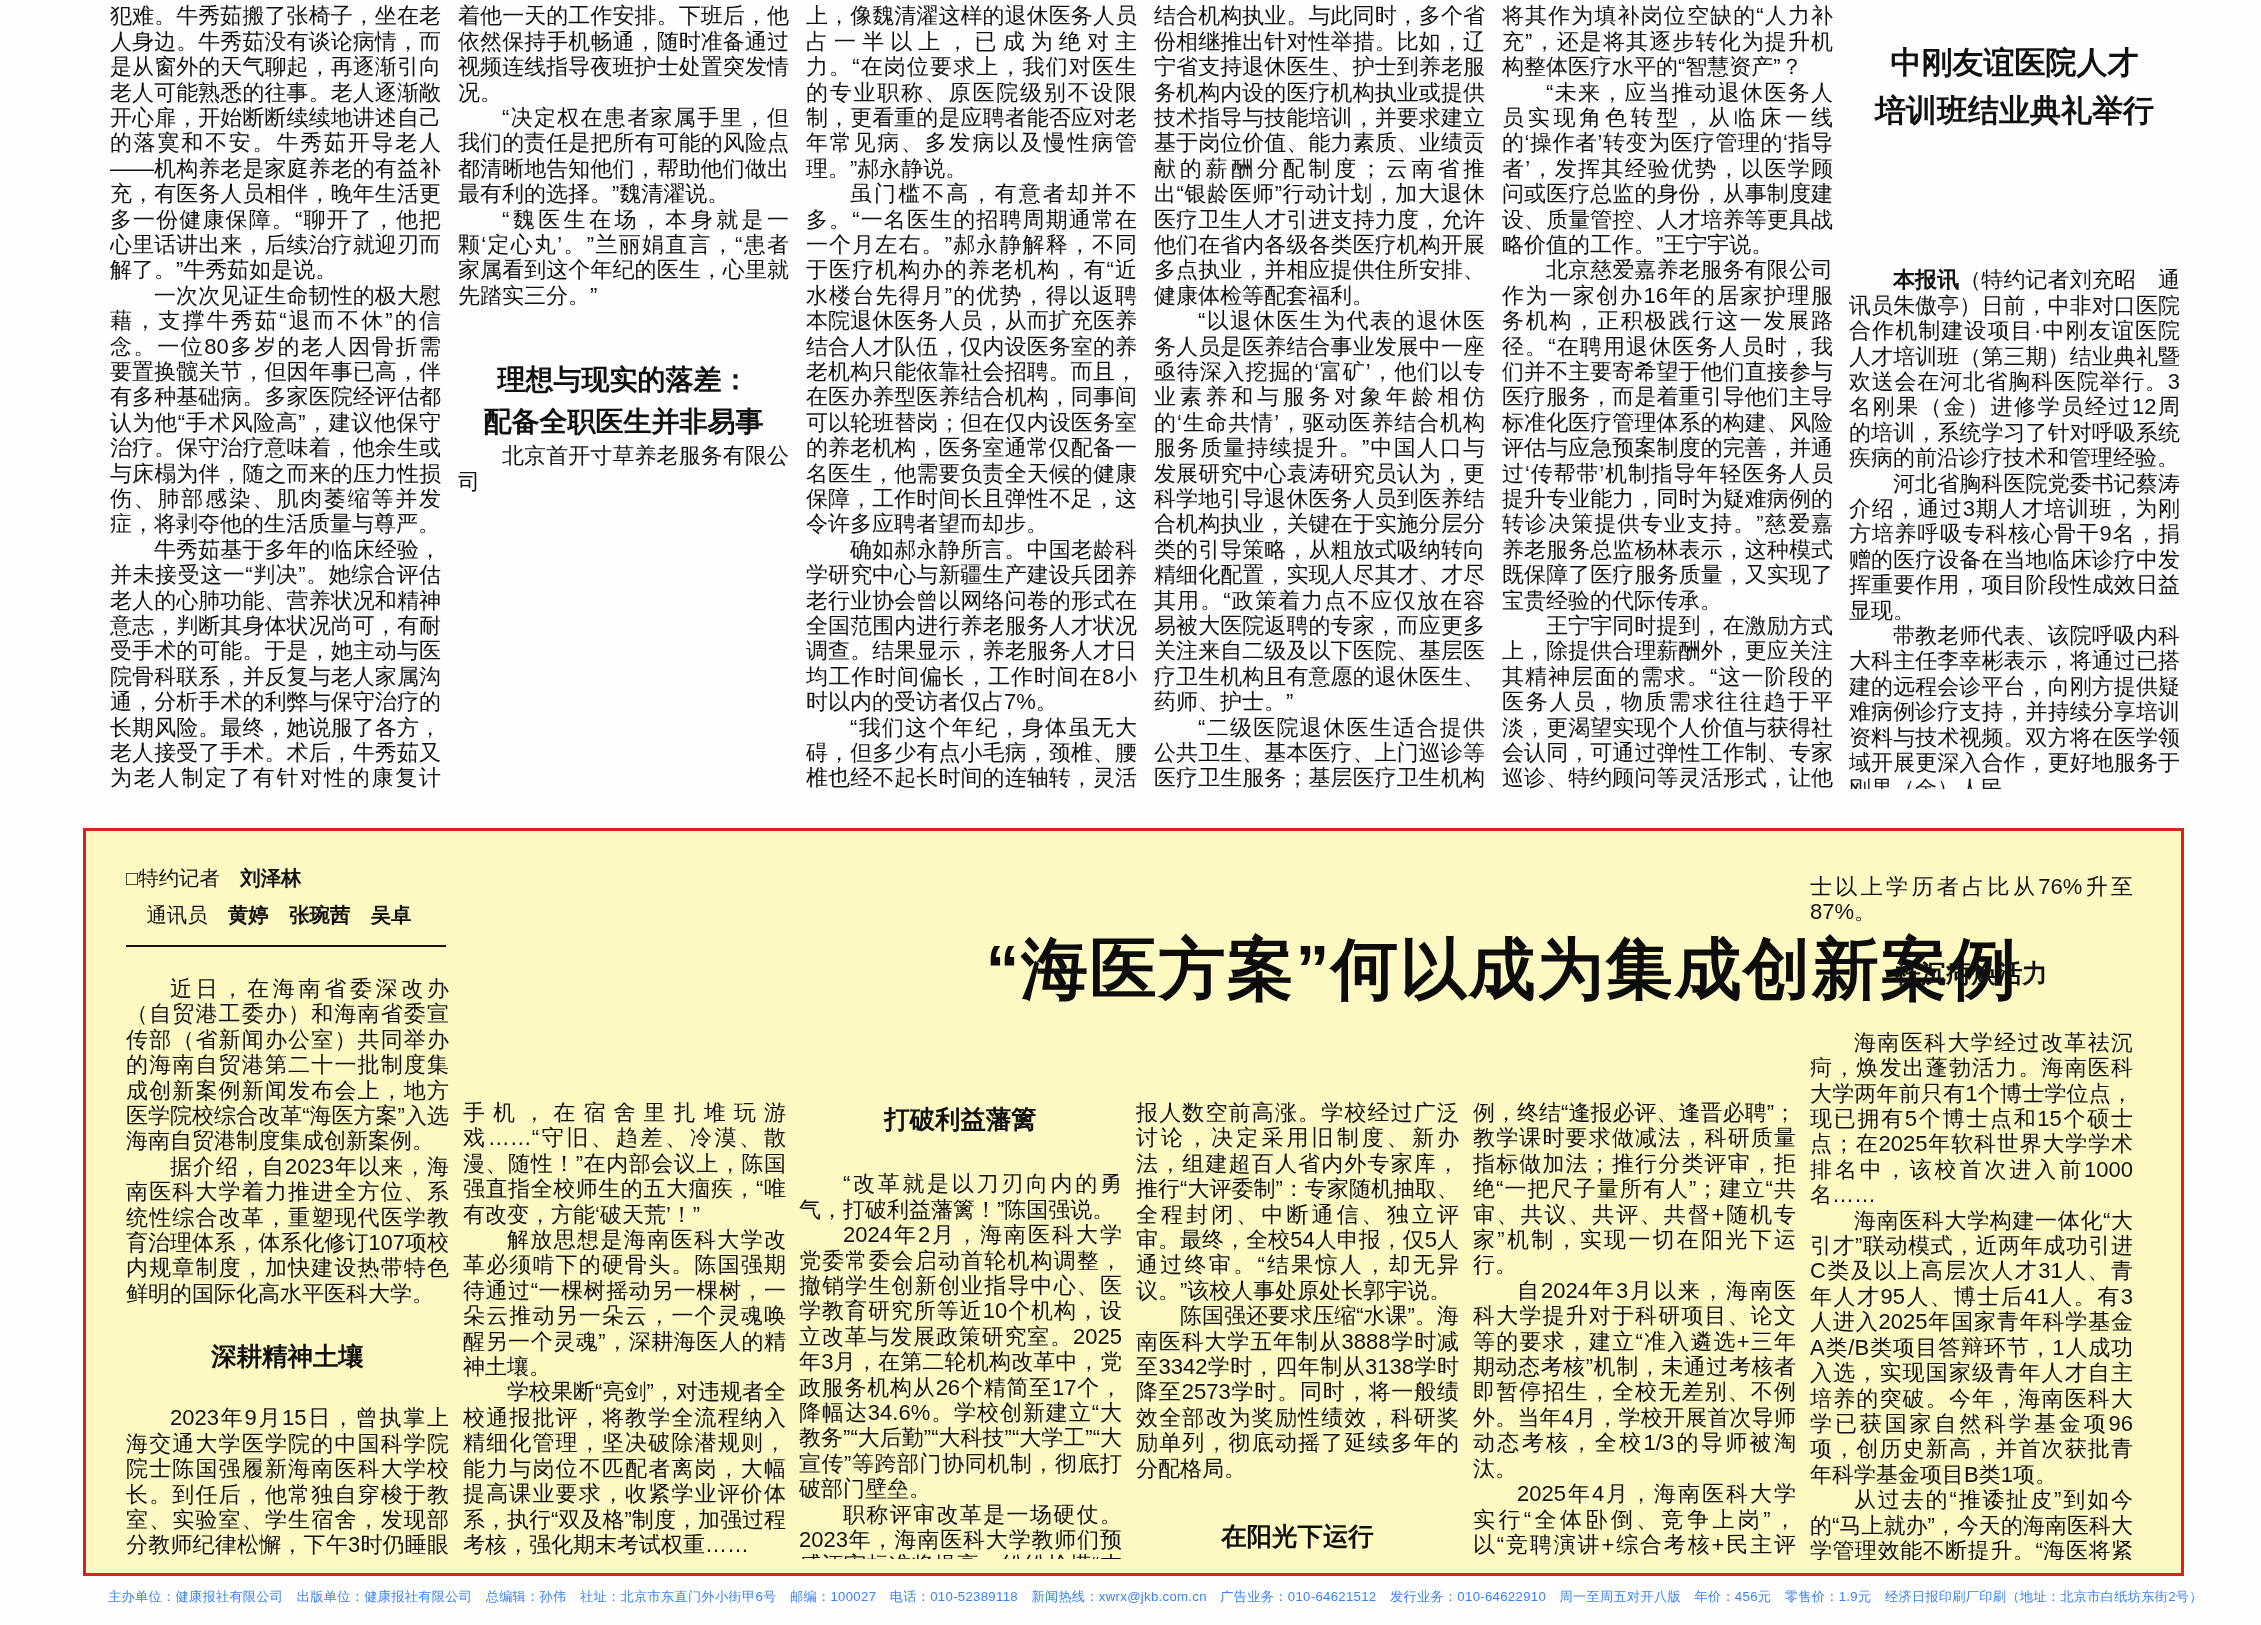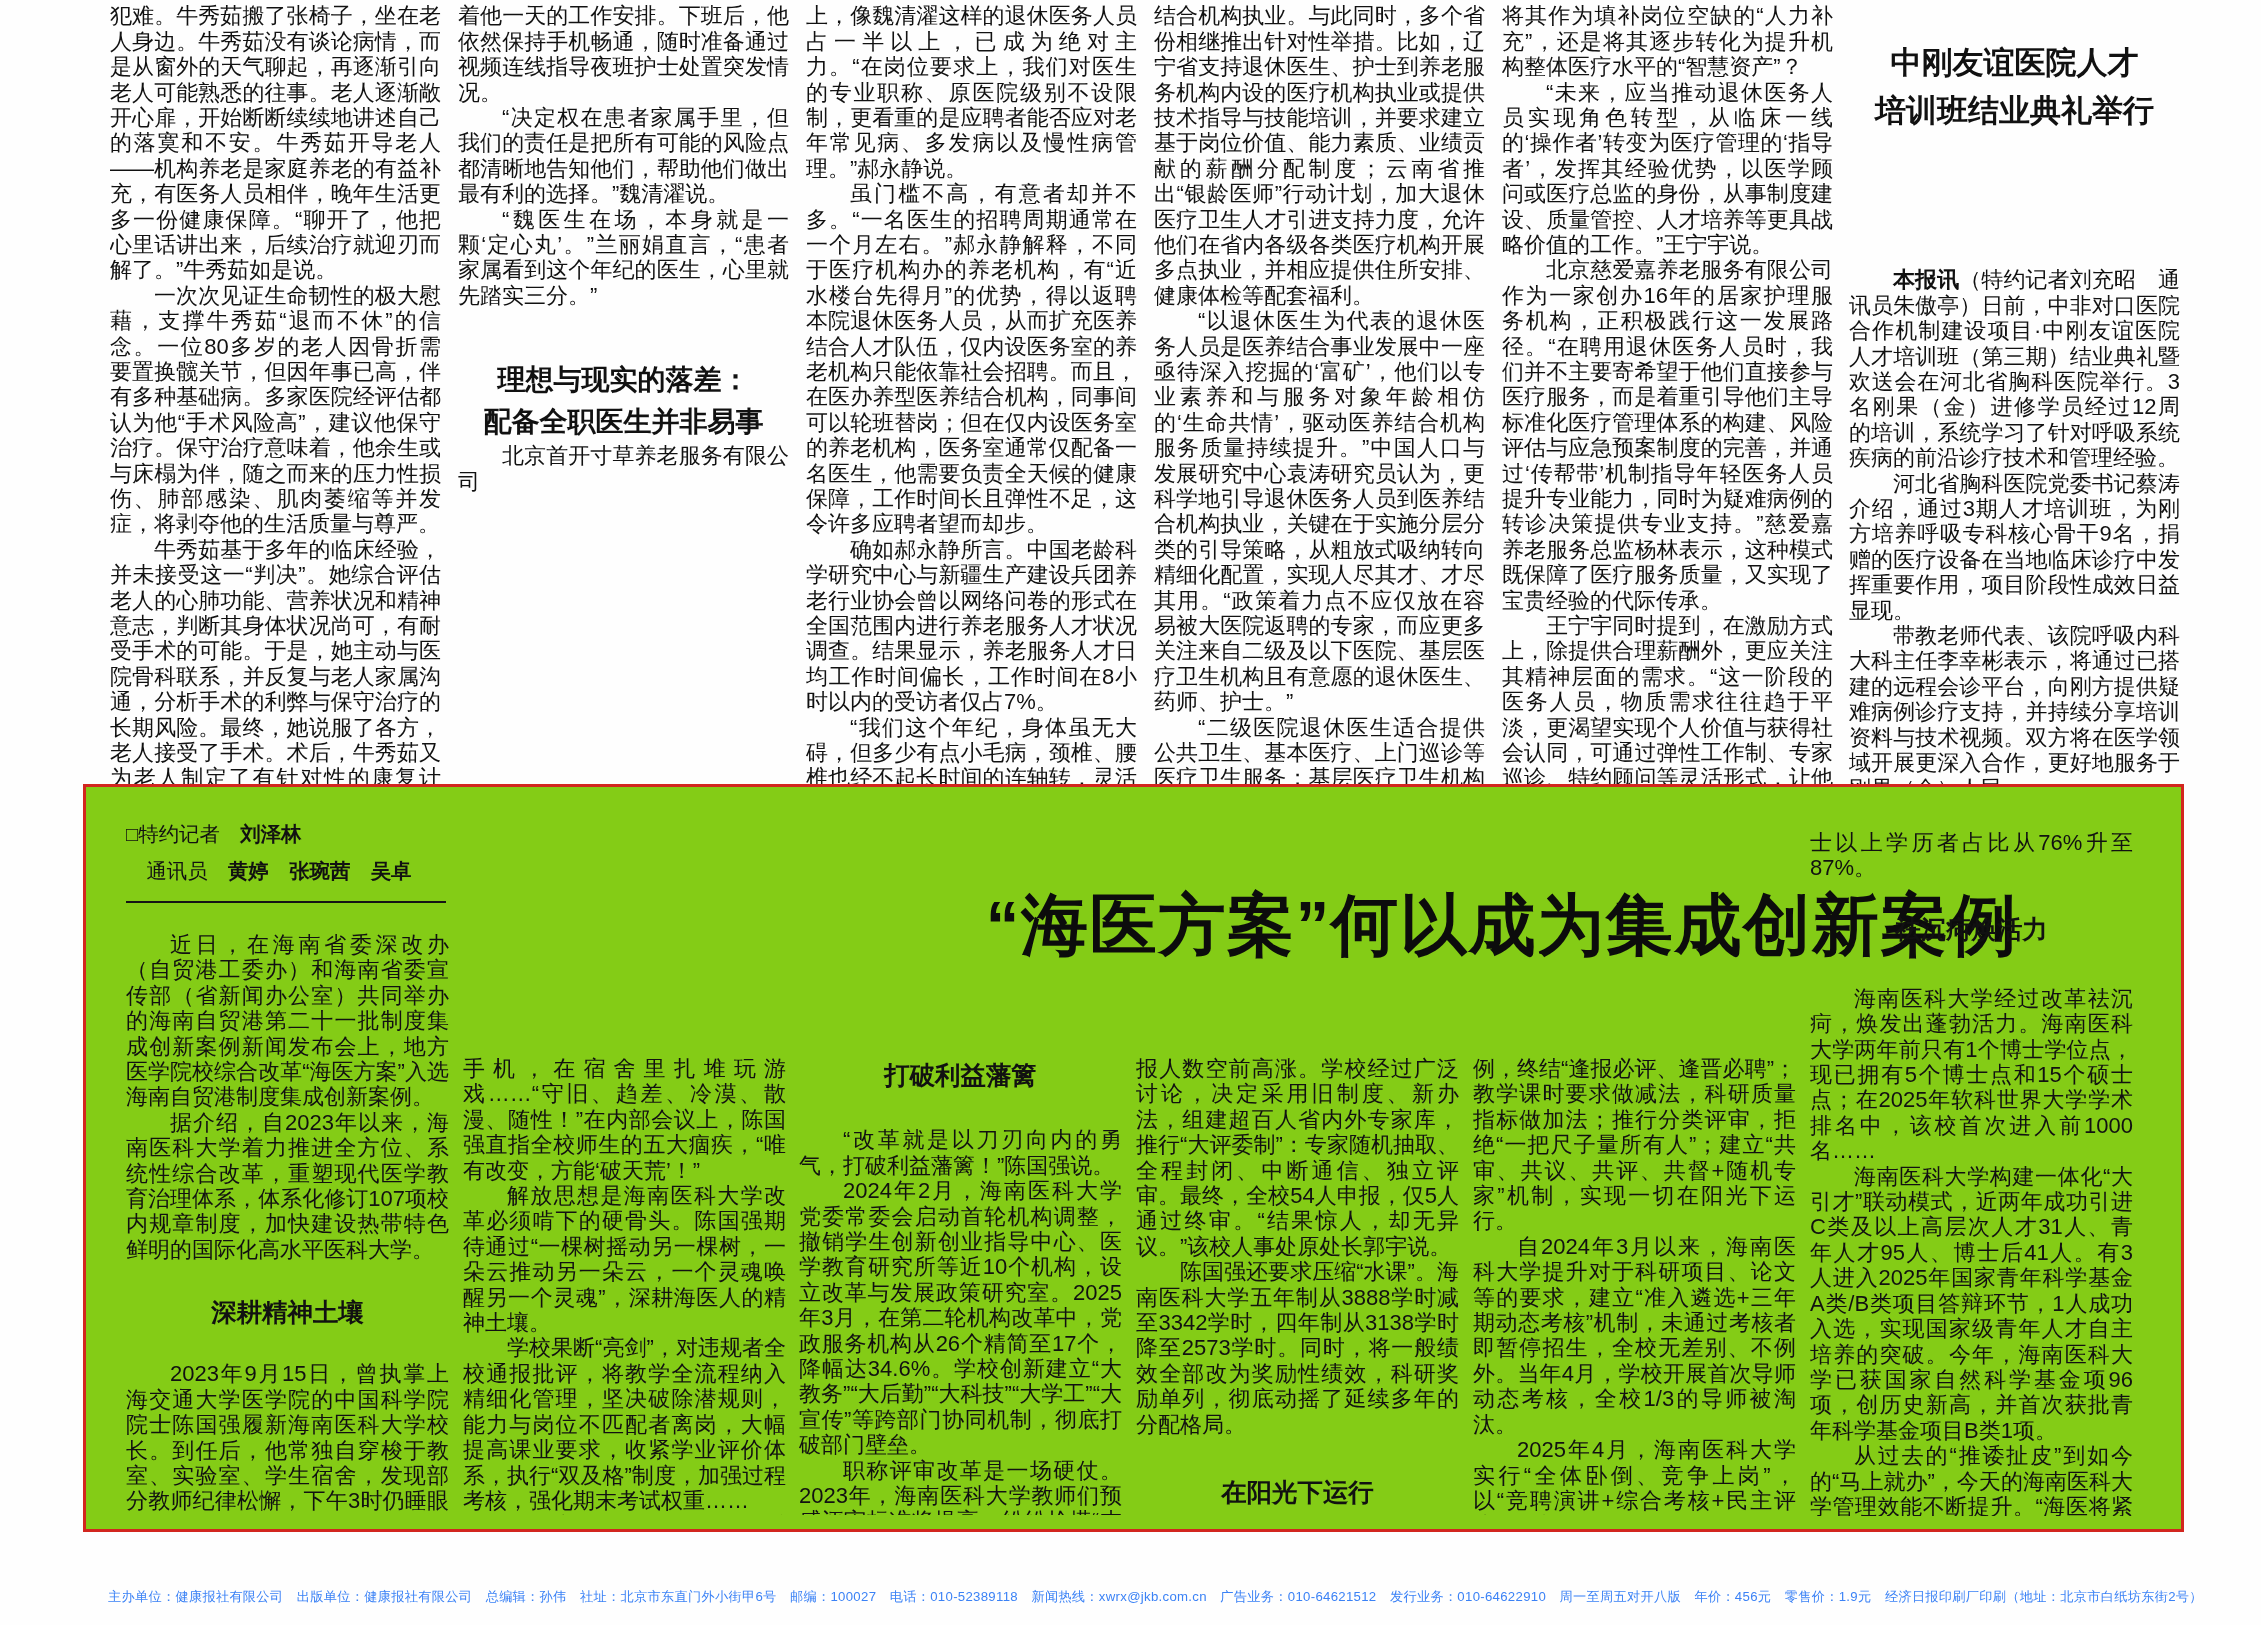--- a/index.html
+++ b/index.html
@@ -10,22 +10,22 @@
   }
   
   .tcol{position:absolute;top:3.3px;width:331px;height:786px;overflow:hidden;}
   .tcol p,.bcol p{font-size:22px;line-height:25.4px;margin:0;text-align:justify;text-indent:2em;}
   p.frag{text-indent:0;}
   .midhead{font-size:28px;font-weight:bold;text-align:center;line-height:1.5;margin-top:51px;text-indent:0;}
   .signature{margin-top:51px;text-align:center;font-size:17px;text-indent:0;}
   .col6head{font-size:31px;font-weight:800;text-align:center;line-height:1.55;margin:36px 0 132px;text-indent:0;}
   .leadbold{font-weight:bold;}
   
-  #feature{position:absolute;left:83px;top:784px;width:2095px;height:742px;
-    border:3.3px solid #d2261f;background:#84cc16;}
+  #feature{position:absolute;left:83px;top:828px;width:2095px;height:742px;
+    border:3.3px solid #d2261f;background:#fef9c3;}
   #byline{position:absolute;left:40px;top:29px;width:320px;font-size:20.4px;line-height:1.8;
     padding-bottom:12px;border-bottom:2.2px solid #151515;}
   #byline .names{font-weight:bold;}
   #byline .line2{padding-left:1em;}
   #feature-title{position:absolute;left:359px;top:93px;width:1573px;text-align:right;
     font-size:67px;font-weight:900;letter-spacing:1.7px;white-space:nowrap;color:#0c0c0c;}
   .bcol{position:absolute;width:323px;overflow:hidden;}
   .bhead{font-size:25.4px;font-weight:bold;text-align:center;text-indent:0;}
   #bcolA{left:40px;top:145px;height:583px;}
   #bcolB{left:377px;top:269px;height:459px;}

